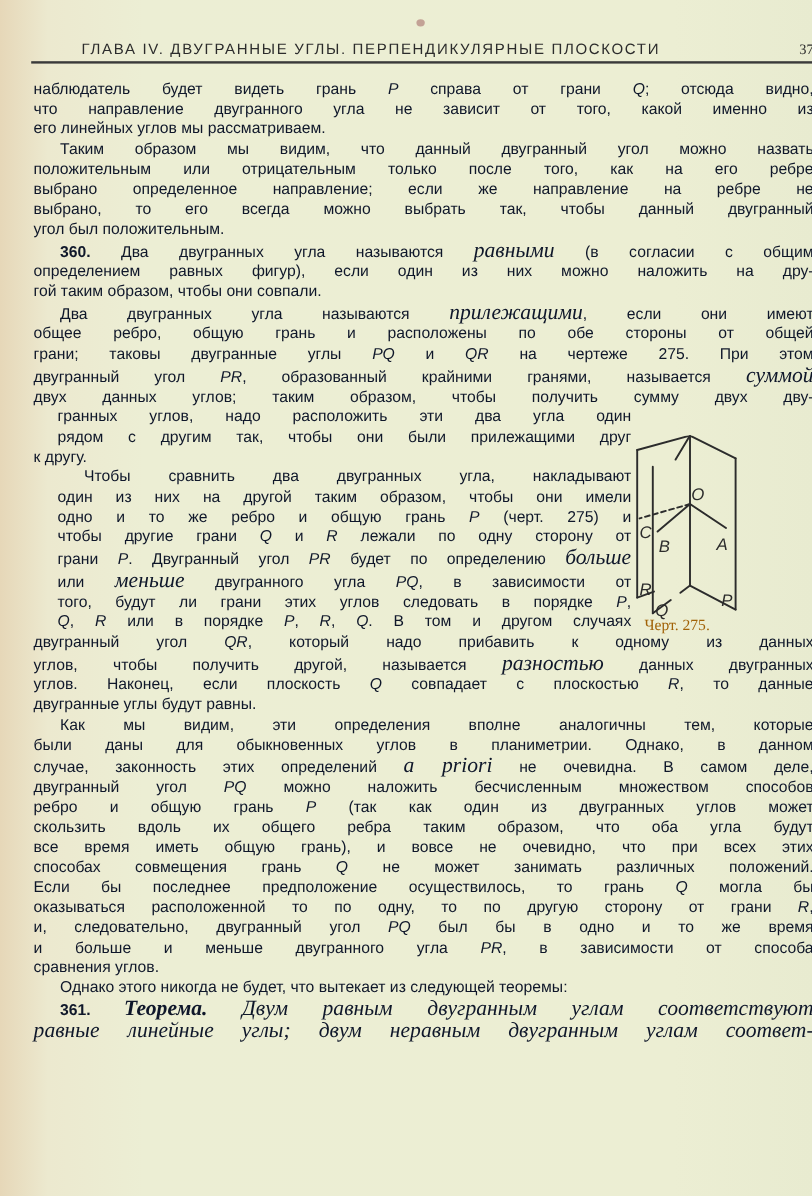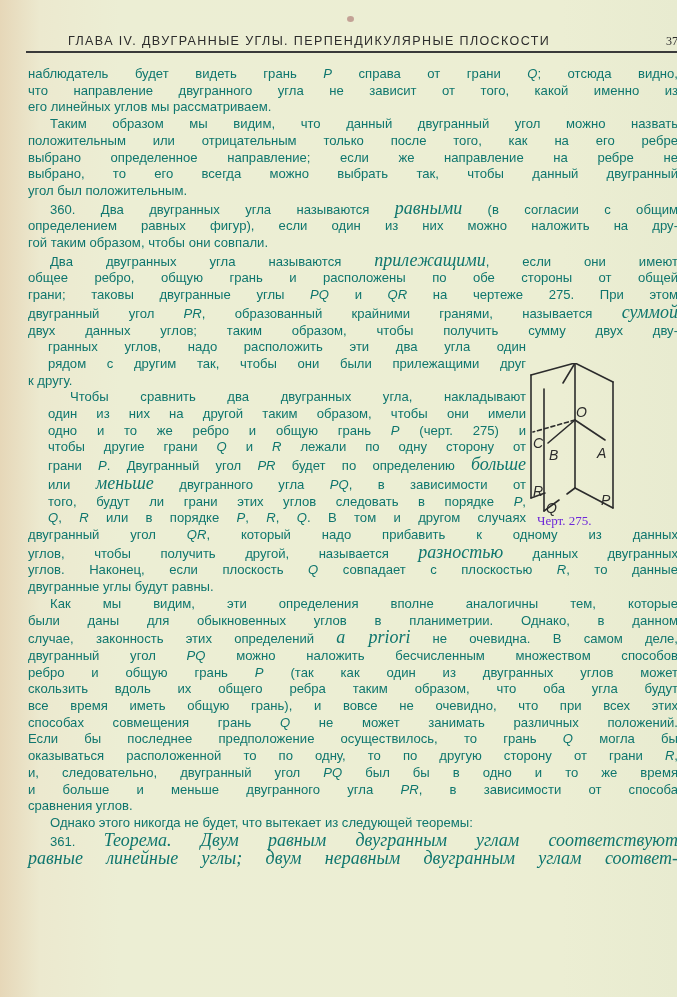--- a/index.html
+++ b/index.html
@@ -16,35 +16,35 @@
   .running-head {
     position: absolute; left: 52px; top: 34px; width: 610px;
     display: flex; justify-content: space-between; align-items: baseline;
     font-family: "Liberation Sans", sans-serif; font-size: 12.5px; letter-spacing: 1.4px; color: #2c2c2c;
   }
   .running-head .pno { font-family: "Liberation Serif", serif; font-size: 12px; letter-spacing: 0; }
   .rule { position: absolute; left: 10px; top: 51px; width: 652px; height: 2px; background: #3a3a3a; }
   .body-text {
     position: absolute; left: 12px; top: 66px; width: 650px;
     font-family: "Liberation Sans", sans-serif; font-size: 13.1px; line-height: 16.7px;
-    text-align: justify; color: #0f766e;
+    text-align: justify; color: #0f172a;
   }
   .body-text p { margin: 0; text-indent: 0; }
   .l { display: block; text-align: justify; text-align-last: justify; white-space: nowrap; }
   .l.last { text-align-last: left; }
   .l.narrow { width: 478px; margin-left: 20px; }
   .it { font-style: italic; font-family: "Liberation Serif", serif; font-size: 18px; }
   .var { font-style: italic; font-family: "Liberation Sans", sans-serif; }
-  .b { font-weight: normal; }
+  .b { font-weight: bold; }
   .figure {
     position: absolute; left: 513px; top: 363px; width: 100px; height: 160px;
   }
   .caption {
     position: absolute; left: 521px; top: 513px;
-    font-family: "Liberation Serif", serif; font-size: 13px; color: #6d28d9;
+    font-family: "Liberation Serif", serif; font-size: 13px; color: #a16207;
   }
 </style>
 </head>
 <body>
 
 <div class="page">
   <div class="spot"></div>
 
   <div class="running-head">
     <span>ГЛАВА IV. ДВУГРАННЫЕ УГЛЫ. ПЕРПЕНДИКУЛЯРНЫЕ ПЛОСКОСТИ</span>

